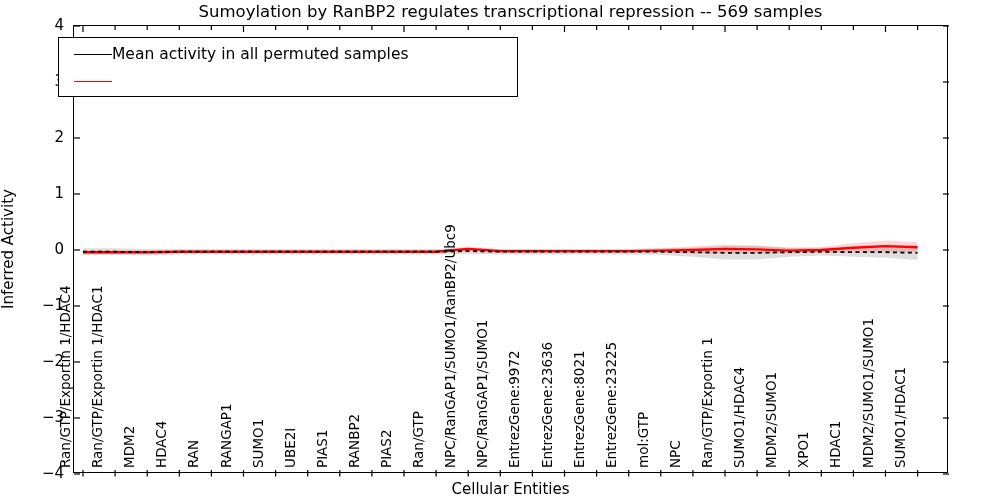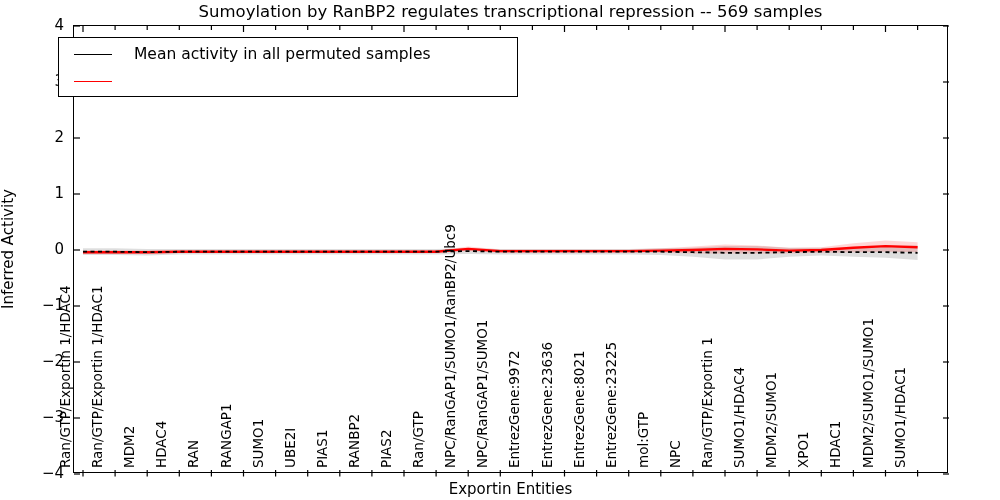--- a/index.html
+++ b/index.html
@@ -34,21 +34,21 @@
     font-size:15px;
   }
   #legend{
     position:absolute;left:58px;top:37px;width:460px;height:60px;
     border:1.8px solid #000;background:#fff;box-sizing:border-box;z-index:5;
   }
   .legend-row{position:absolute;left:0;height:26px;display:flex;align-items:center;}
   .legend-row.r0{top:3px;}
   .legend-row.r1{top:30px;}
   .legend-line{display:inline-block;width:38px;height:0;border-top:1.8px solid #000;margin-left:15px;}
-  .legend-text{margin-left:22px;font-size:15.5px;white-space:nowrap;}
+  .legend-text{font-size:15.5px;white-space:nowrap;}
 </style>
 </head>
 <body>
 
 <div id="figure">
 
   <div id="title">Sumoylation by RanBP2 regulates transcriptional repression -- 569 samples</div>
 
   <div id="ylabel-wrap">
     <div id="ylabel">Inferred Activity</div>
@@ -169,21 +169,21 @@
       <div class="xtick-label" style="left: 682.9px; top: 452px;">NPC</div>
       <div class="xtick-label" style="left: 715px; top: 452px;">Ran/GTP/Exportin 1</div>
       <div class="xtick-label" style="left: 747.1px; top: 452px;">SUMO1/HDAC4</div>
       <div class="xtick-label" style="left: 779.2px; top: 452px;">MDM2/SUMO1</div>
       <div class="xtick-label" style="left: 811.3px; top: 452px;">XPO1</div>
       <div class="xtick-label" style="left: 843.4px; top: 452px;">HDAC1</div>
       <div class="xtick-label" style="left: 875.5px; top: 452px;">MDM2/SUMO1/SUMO1</div>
       <div class="xtick-label" style="left: 907.6px; top: 452px;">SUMO1/HDAC1</div>
     </div>
 
-  <div id="xlabel">Exportin Entities</div>
+  <div id="xlabel">Cellular Entities</div>
 
   <div id="legend">
     <div class="legend-row r0">
       <span class="legend-line" id="legend-line-0" style="border-top-color: rgb(0, 0, 0);"></span>
       <span class="legend-text">Mean activity in all permuted samples</span>
     </div>
     <div class="legend-row r1">
       <span class="legend-line" id="legend-line-1" style="border-top-color: rgb(255, 0, 0);"></span>
     </div>
   </div>

